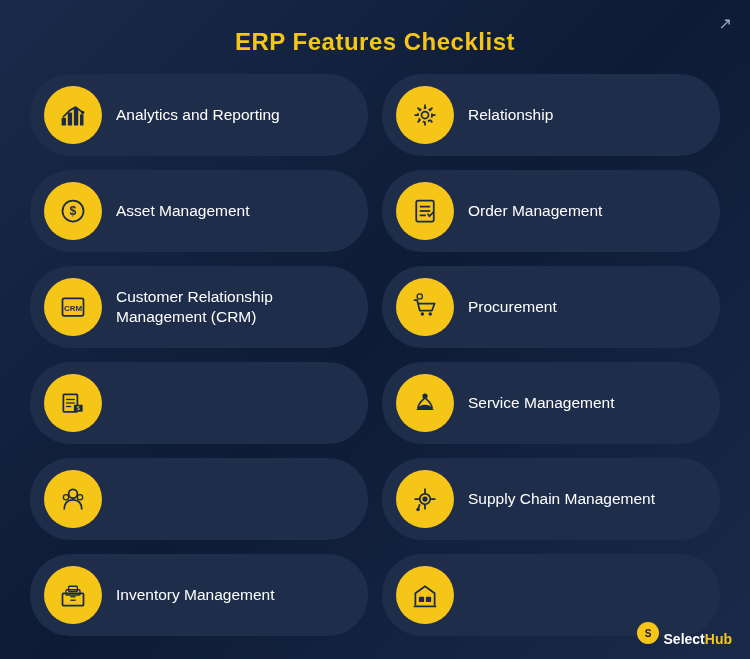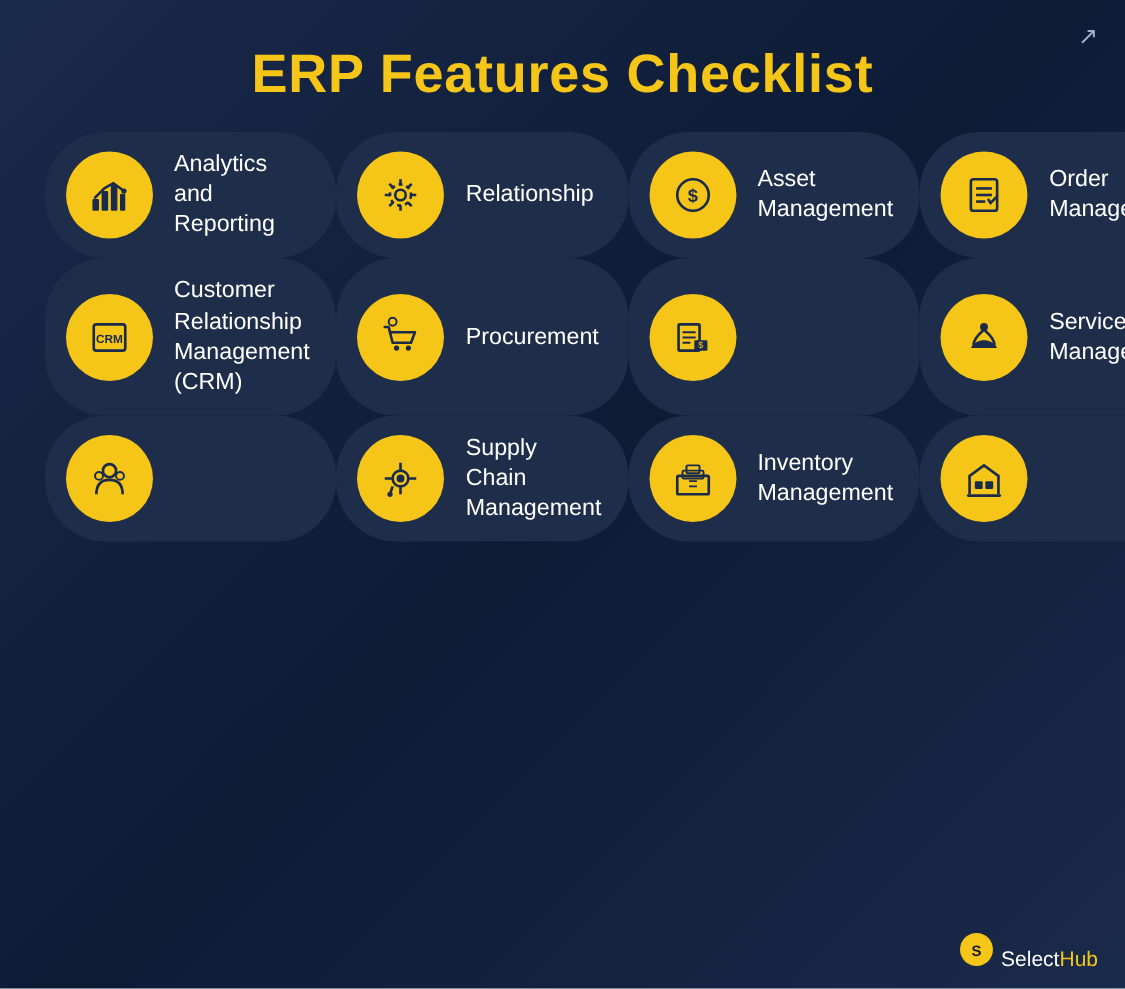--- a/index.html
+++ b/index.html
@@ -9,29 +9,30 @@
       height: 659px;
       background: linear-gradient(135deg, #1a2a4a 0%, #0d1b35 50%, #1a2a4a 100%);
       font-family: 'Segoe UI', Arial, sans-serif;
       overflow: hidden;
       position: relative;
     }
 
     .page-title {
       text-align: center;
       padding: 28px 20px 18px;
-      font-size: 36px;
+      font-size: 24px;
       font-weight: 800;
       color: #f5c518;
       letter-spacing: 0.5px;
     }
 
     .grid {
       display: grid;
-      grid-template-columns: 1fr 1fr 1fr 1fr;
+      grid-template-columns: 1fr 1fr;
+      gap: 14px;
       padding: 0 30px 20px;
     }
 
     .card {
       background: #1e2d4a;
       border-radius: 40px;
       display: flex;
       align-items: center;
       padding: 12px 18px 12px 14px;
       gap: 14px;
@@ -219,16 +220,16 @@
         </svg>
       </div>
     </div>
   </div>
 
 <div class="branding">
   <svg class="brand-logo" viewBox="0 0 22 22" xmlns="http://www.w3.org/2000/svg">
     <circle cx="11" cy="11" r="11" fill="#f5c518"></circle>
     <text x="11" y="15" text-anchor="middle" font-size="10" font-weight="bold" fill="#1a1a2e">S</text>
   </svg>
-  <span style="color:#ffffff; font-size:14px; font-weight:400;margin-top:13px;">
+  <span style="color:#ffffff; font-size:14px; font-weight:700;margin-top:13px;">
     <span style="color:#ffffff;">Select</span><span style="color:#f5c518;">Hub</span>
   </span>
 </div>
 
 </body></html>

